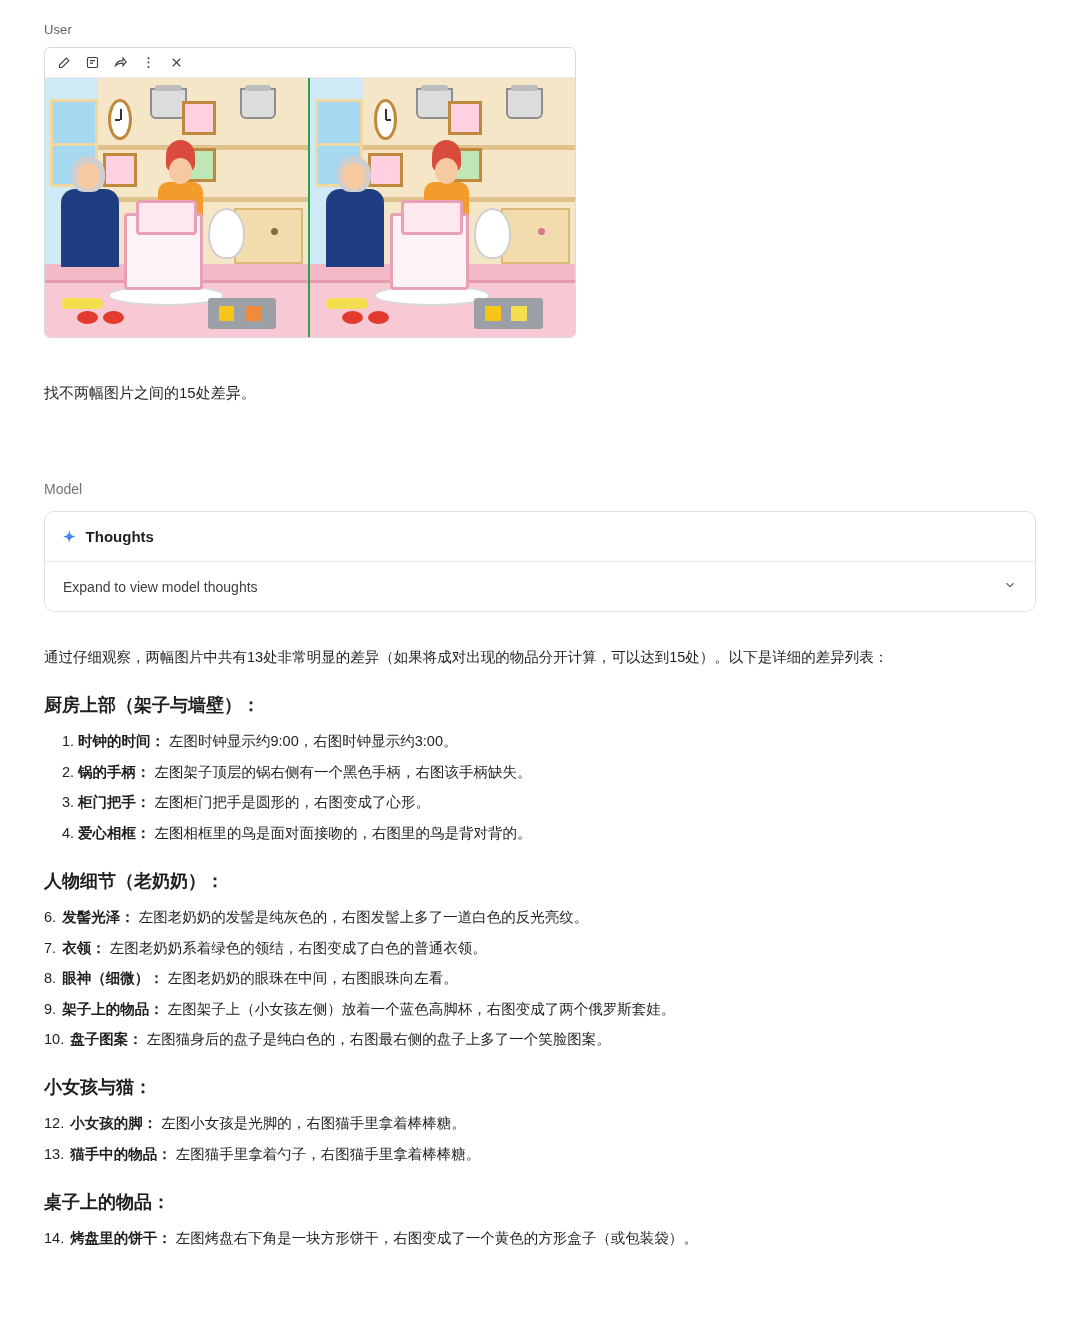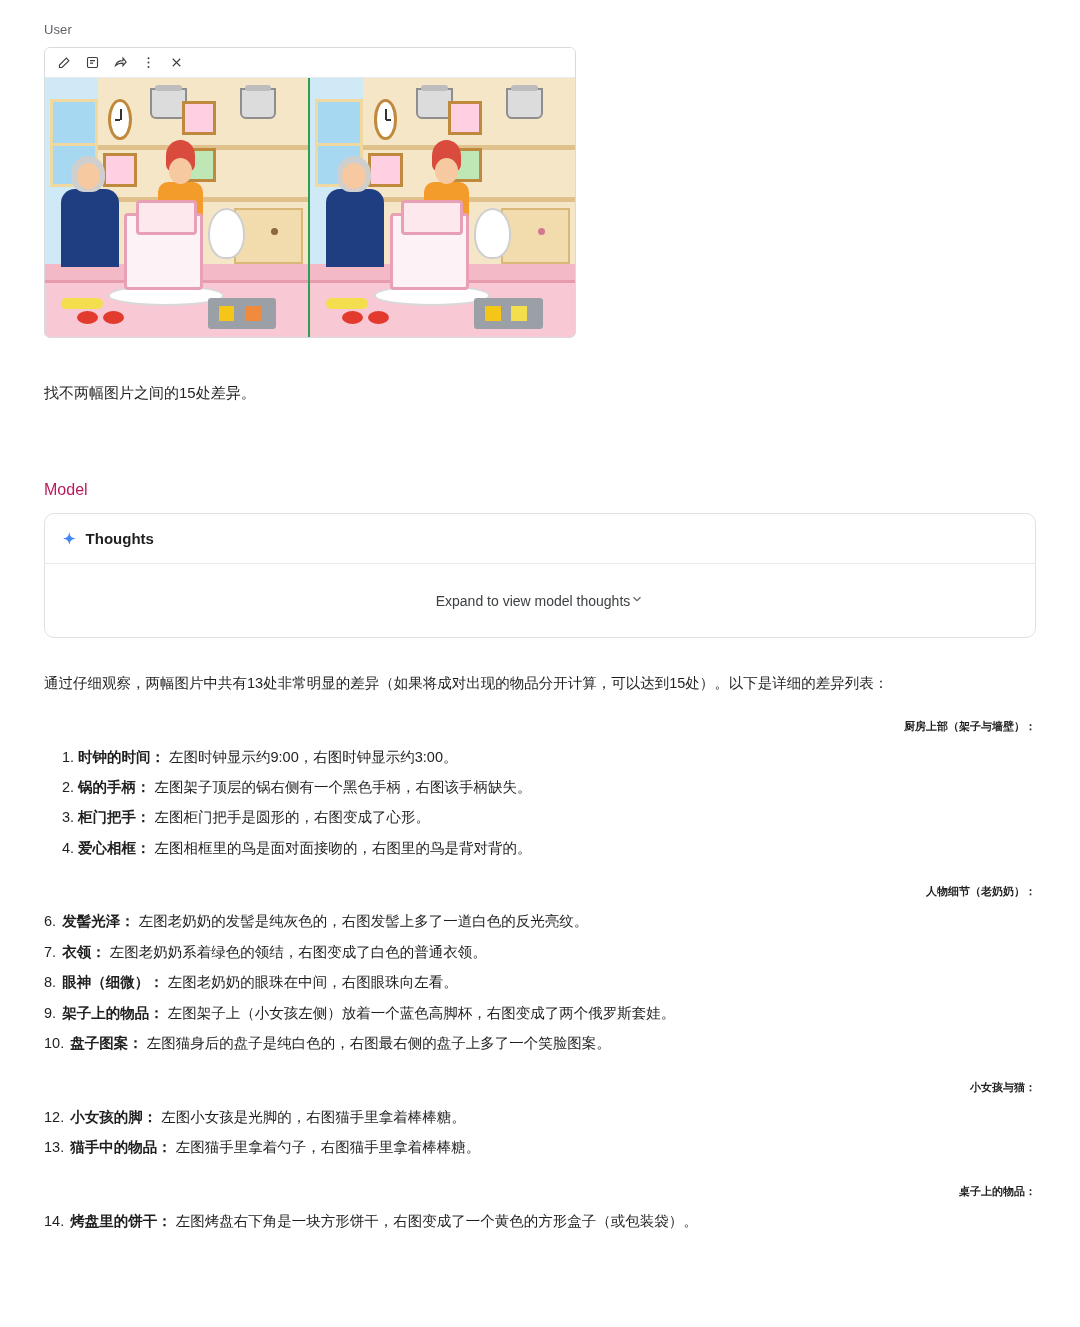--- a/index.html
+++ b/index.html
@@ -90,61 +90,60 @@
   .fruit      { border-radius:50%; }
 
   .caption {
     margin: 46px 0 0 44px;
     font-size: 15px;
     color: #1f1f1f;
   }
 
   
   .model-label {
-    font-size: 16px;
-    color: #be185d;
+    font-size: 14px;
+    color: #737373;
     margin: 78px 0 14px 44px;
   }
 
   .thoughts-card {
     margin: 0 44px 0 44px;
     border: 1px solid #dfe1e5;
     border-radius: 10px;
     overflow: hidden;
     background: #fff;
   }
   .thoughts-head {
     display: flex; align-items: center; gap: 10px;
     padding: 16px 18px;
     font-size: 15px;
     font-weight: bold;
     color: #1f1f1f;
   }
   .spark { color: #4285f4; font-size: 15px; line-height: 1; }
   .thoughts-body {
-    display: flex; align-items: center; justify-content: center;
-    padding: 28px 18px;
+    display: flex; align-items: center; justify-content: space-between;
+    padding: 16px 18px;
     border-top: 1px solid #e8eaed;
     font-size: 14px;
     color: #3c4043;
   }
   .chev { color: #5f6368; font-size: 13px; }
 
   .answer {
     margin: 34px 44px 0 44px;
     font-size: 14.5px;
     line-height: 1.55;
     color: #1f1f1f;
   }
   .answer .intro { }
   .answer h4 {
-    font-size: 11px;
+    font-size: 18px;
     margin: 24px 0 10px 0;
     font-weight: bold;
-    text-align: right;
   }
   .answer ol.first {
     margin: 0 0 0 0;
     padding-left: 34px;
   }
   .answer ol.first li { margin-bottom: 8px; }
   .plain-item { margin: 0 0 8px 0; }
   .plain-item .num { margin-right: 2px; }
   b { font-weight: bold; }
   .gap { margin-top: 22px; }

